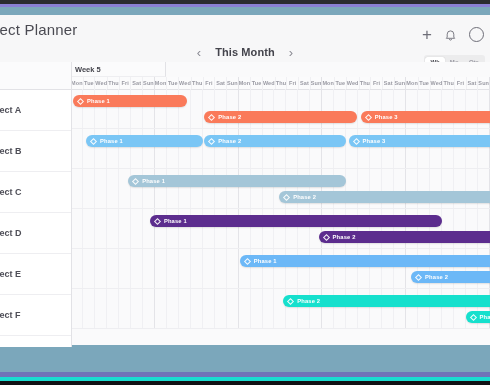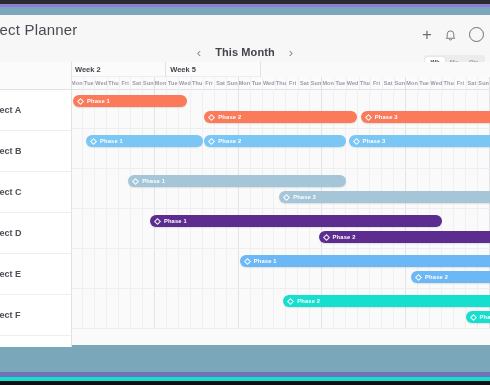--- a/index.html
+++ b/index.html
@@ -158,23 +158,20 @@
           <span>Project E</span>
         </div>
         <div class="rlrow">
           <span>Project F</span>
         </div>
       </div>
 
     <div class="grid">
       <div class="weekhdr" id="weekHdr">
           <div class="wk" style="width: 95.2273px;">
-            <span>Week 2</span>
-          </div>
-          <div class="wk" style="width: 95.2273px;">
             <span>Week 5</span>
           </div>
         </div>
       <div class="dayhdr" id="dayHdr">
           <div class="dy" style="width: 13.6039px;">
             <span>Mon</span>
           </div>
           <div class="dy" style="width: 13.6039px;">
             <span>Tue</span>
           </div>

